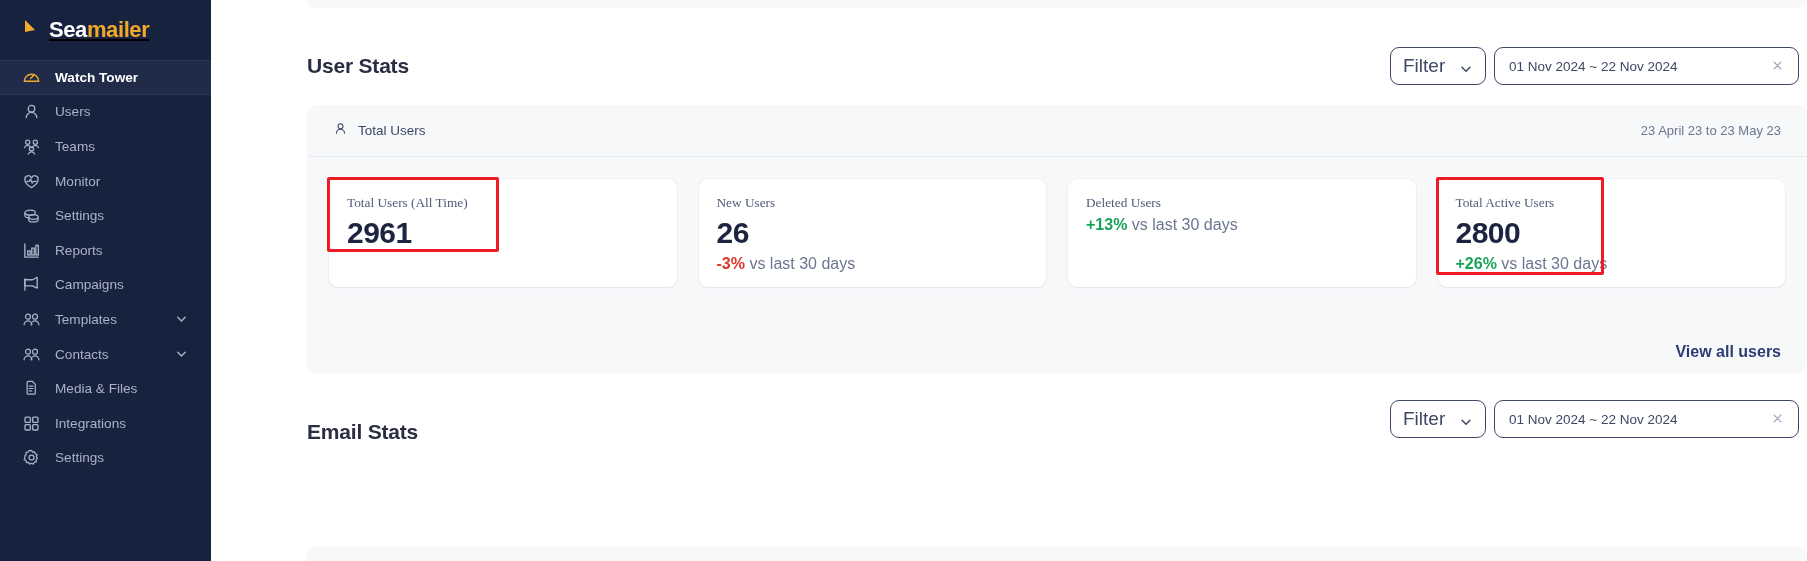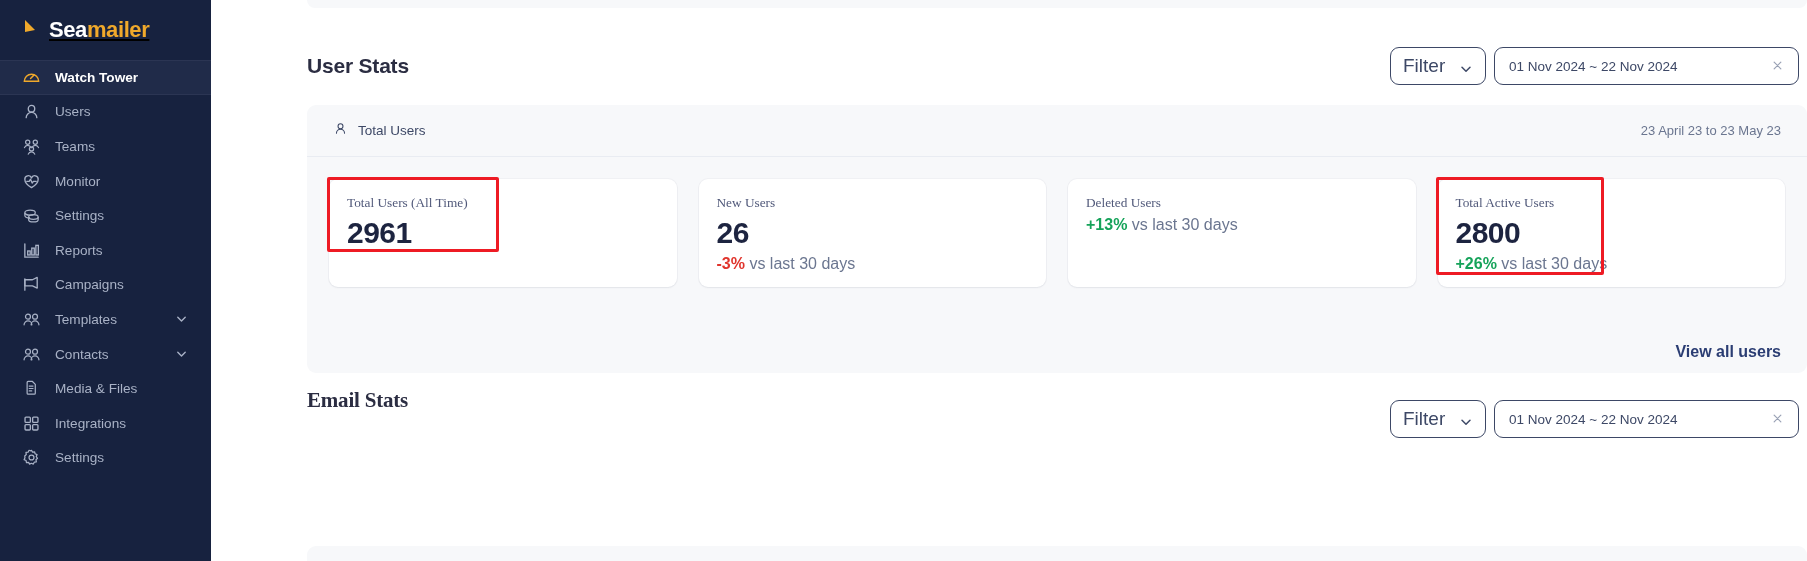--- a/index.html
+++ b/index.html
@@ -386,21 +386,21 @@
             <span class="vs">vs last 30 days</span>
           </div>
           <div class="highlight-box" style="left:-2px; top:-2px; width:168px; height:98px;"></div>
         </div>
 
       </div>
 
       <a class="view-all">View all users</a>
     </section>
 
-    <h1 class="section-title" style="left:96px; top:388px;font-family:Liberation Serif, serif;">Email Stats</h1>
+    <h1 class="section-title" style="left:96px; top:420px;">Email Stats</h1>
 
     <div class="head-controls" style="right:8px; top:400px;">
       <div class="filter-btn">
         <span>Filter</span>
         <span class="chev">
           <svg width="14" height="14" viewBox="0 0 14 14" fill="none" stroke="#3d4866" stroke-width="1.5" stroke-linecap="round" stroke-linejoin="round">
               <path d="M3 5.2l4 4 4-4"></path>
             </svg>
         </span>
       </div>

